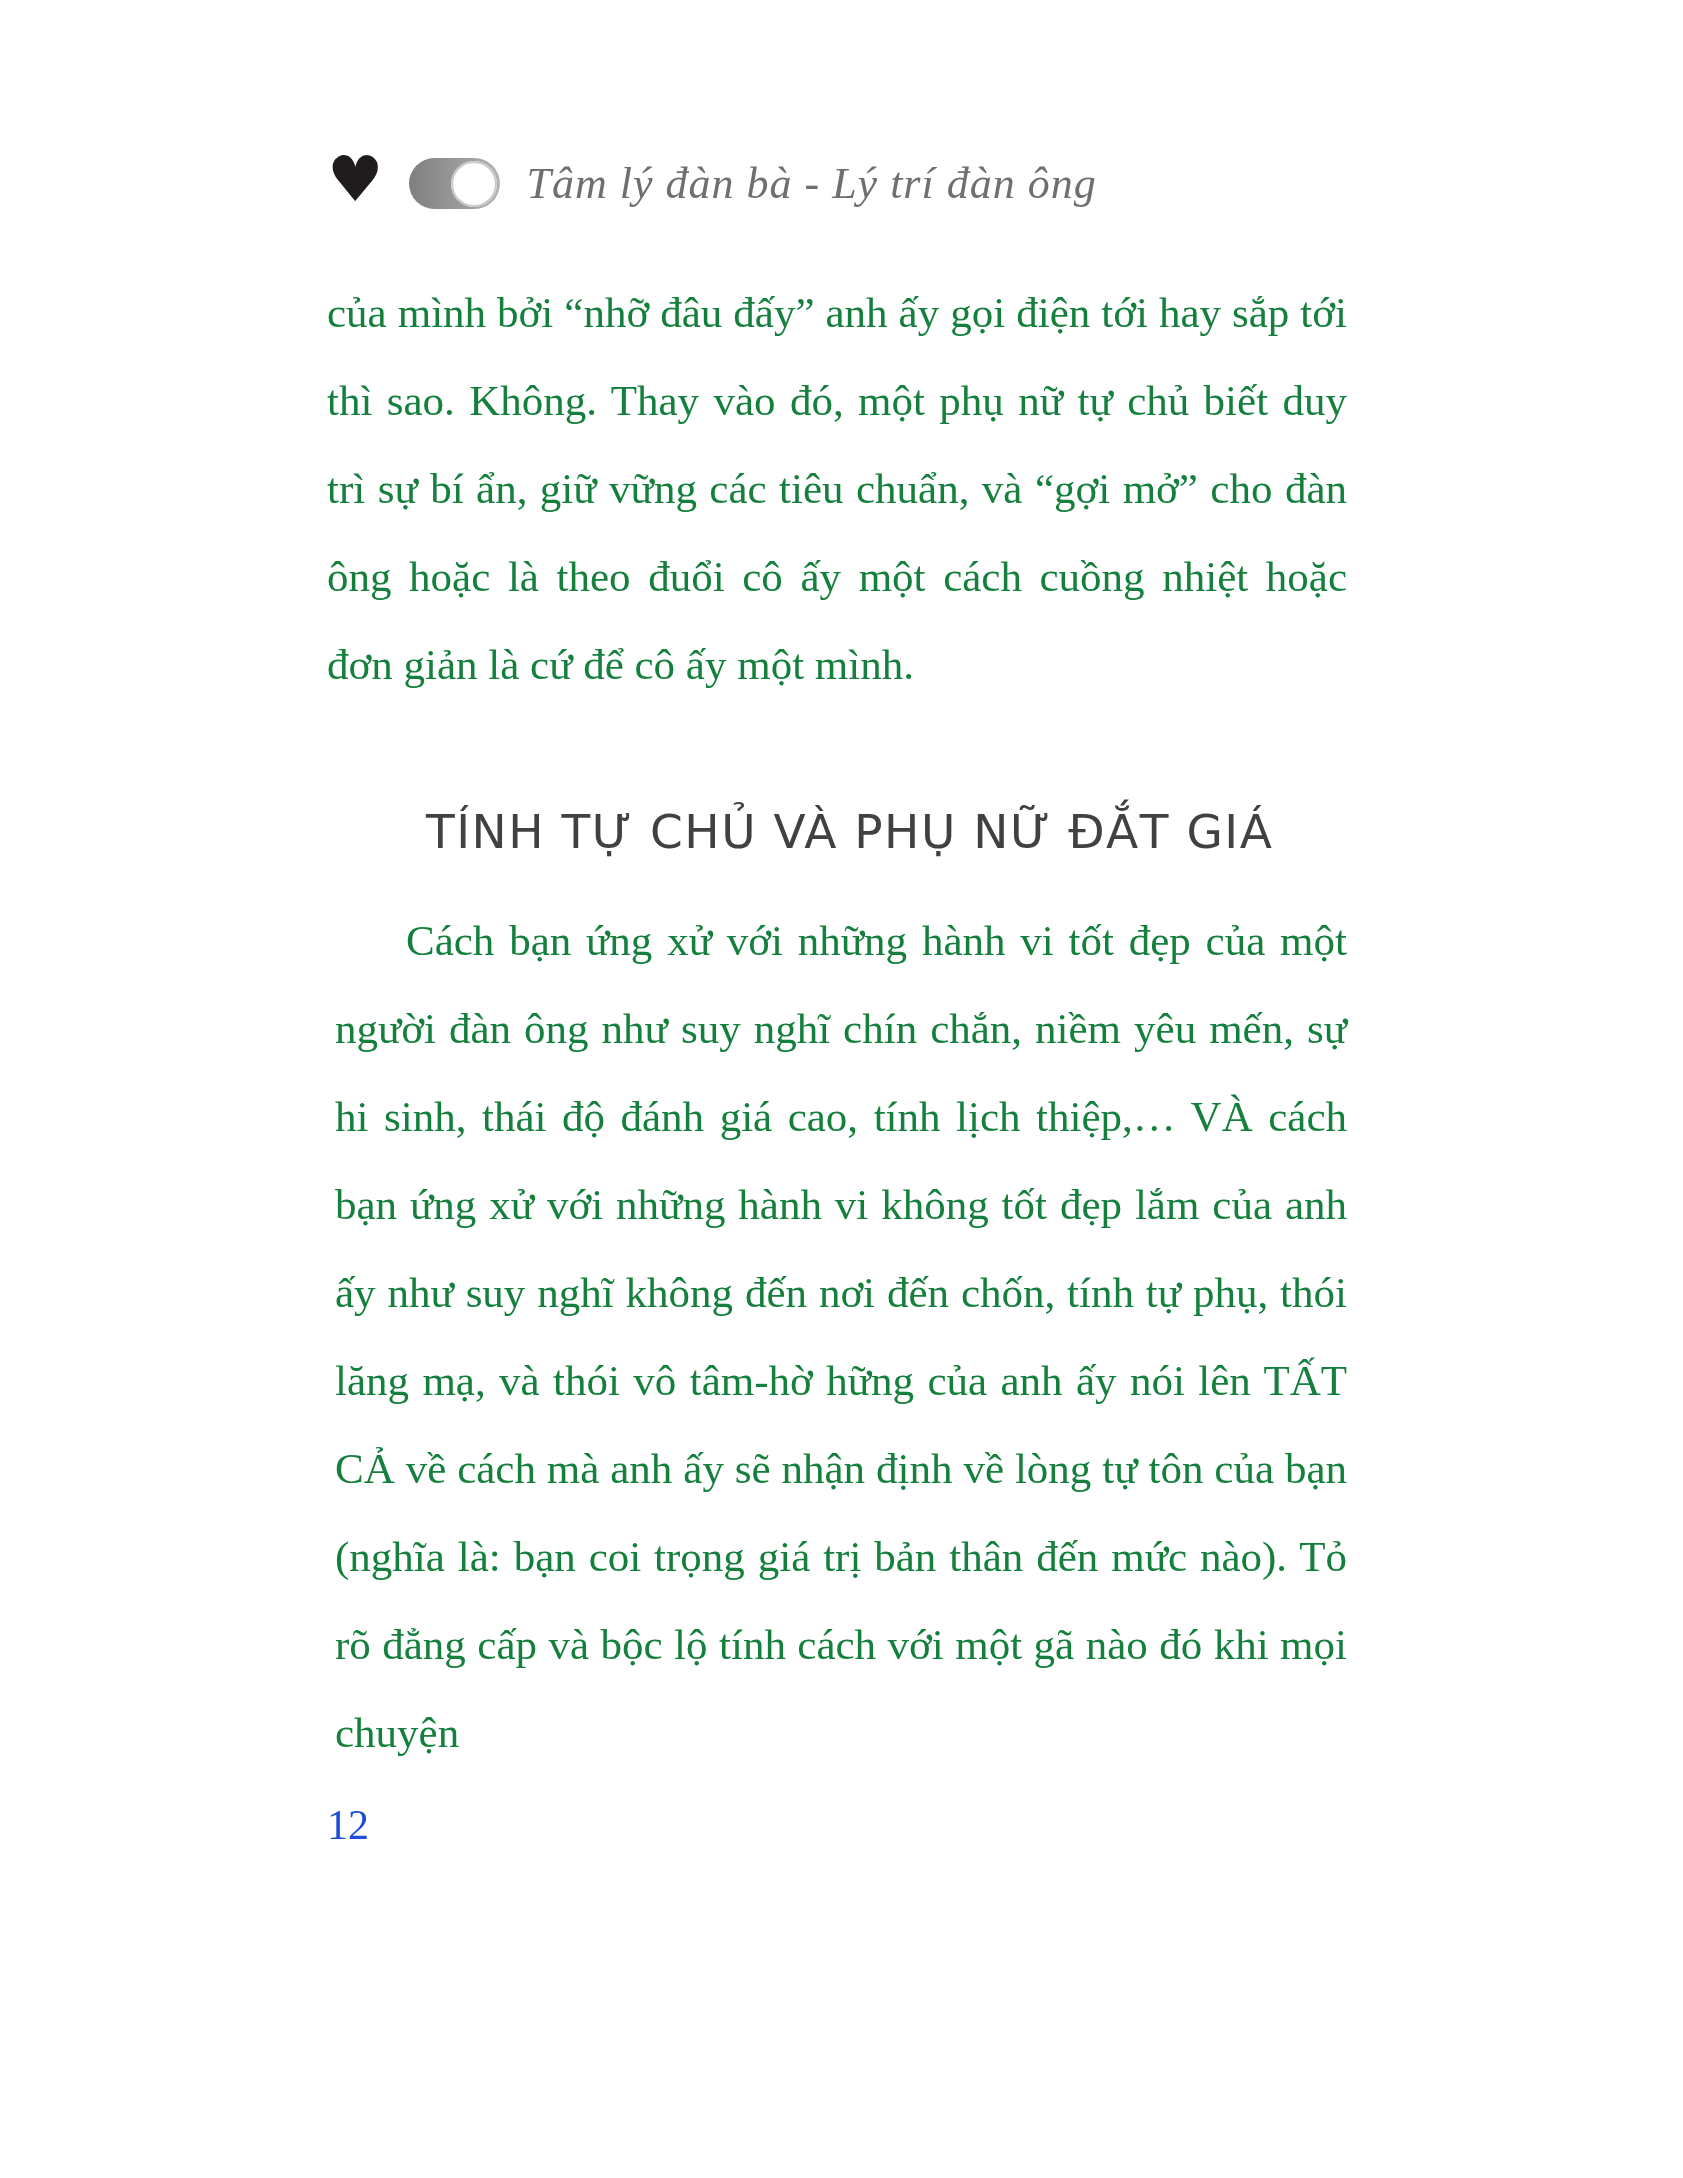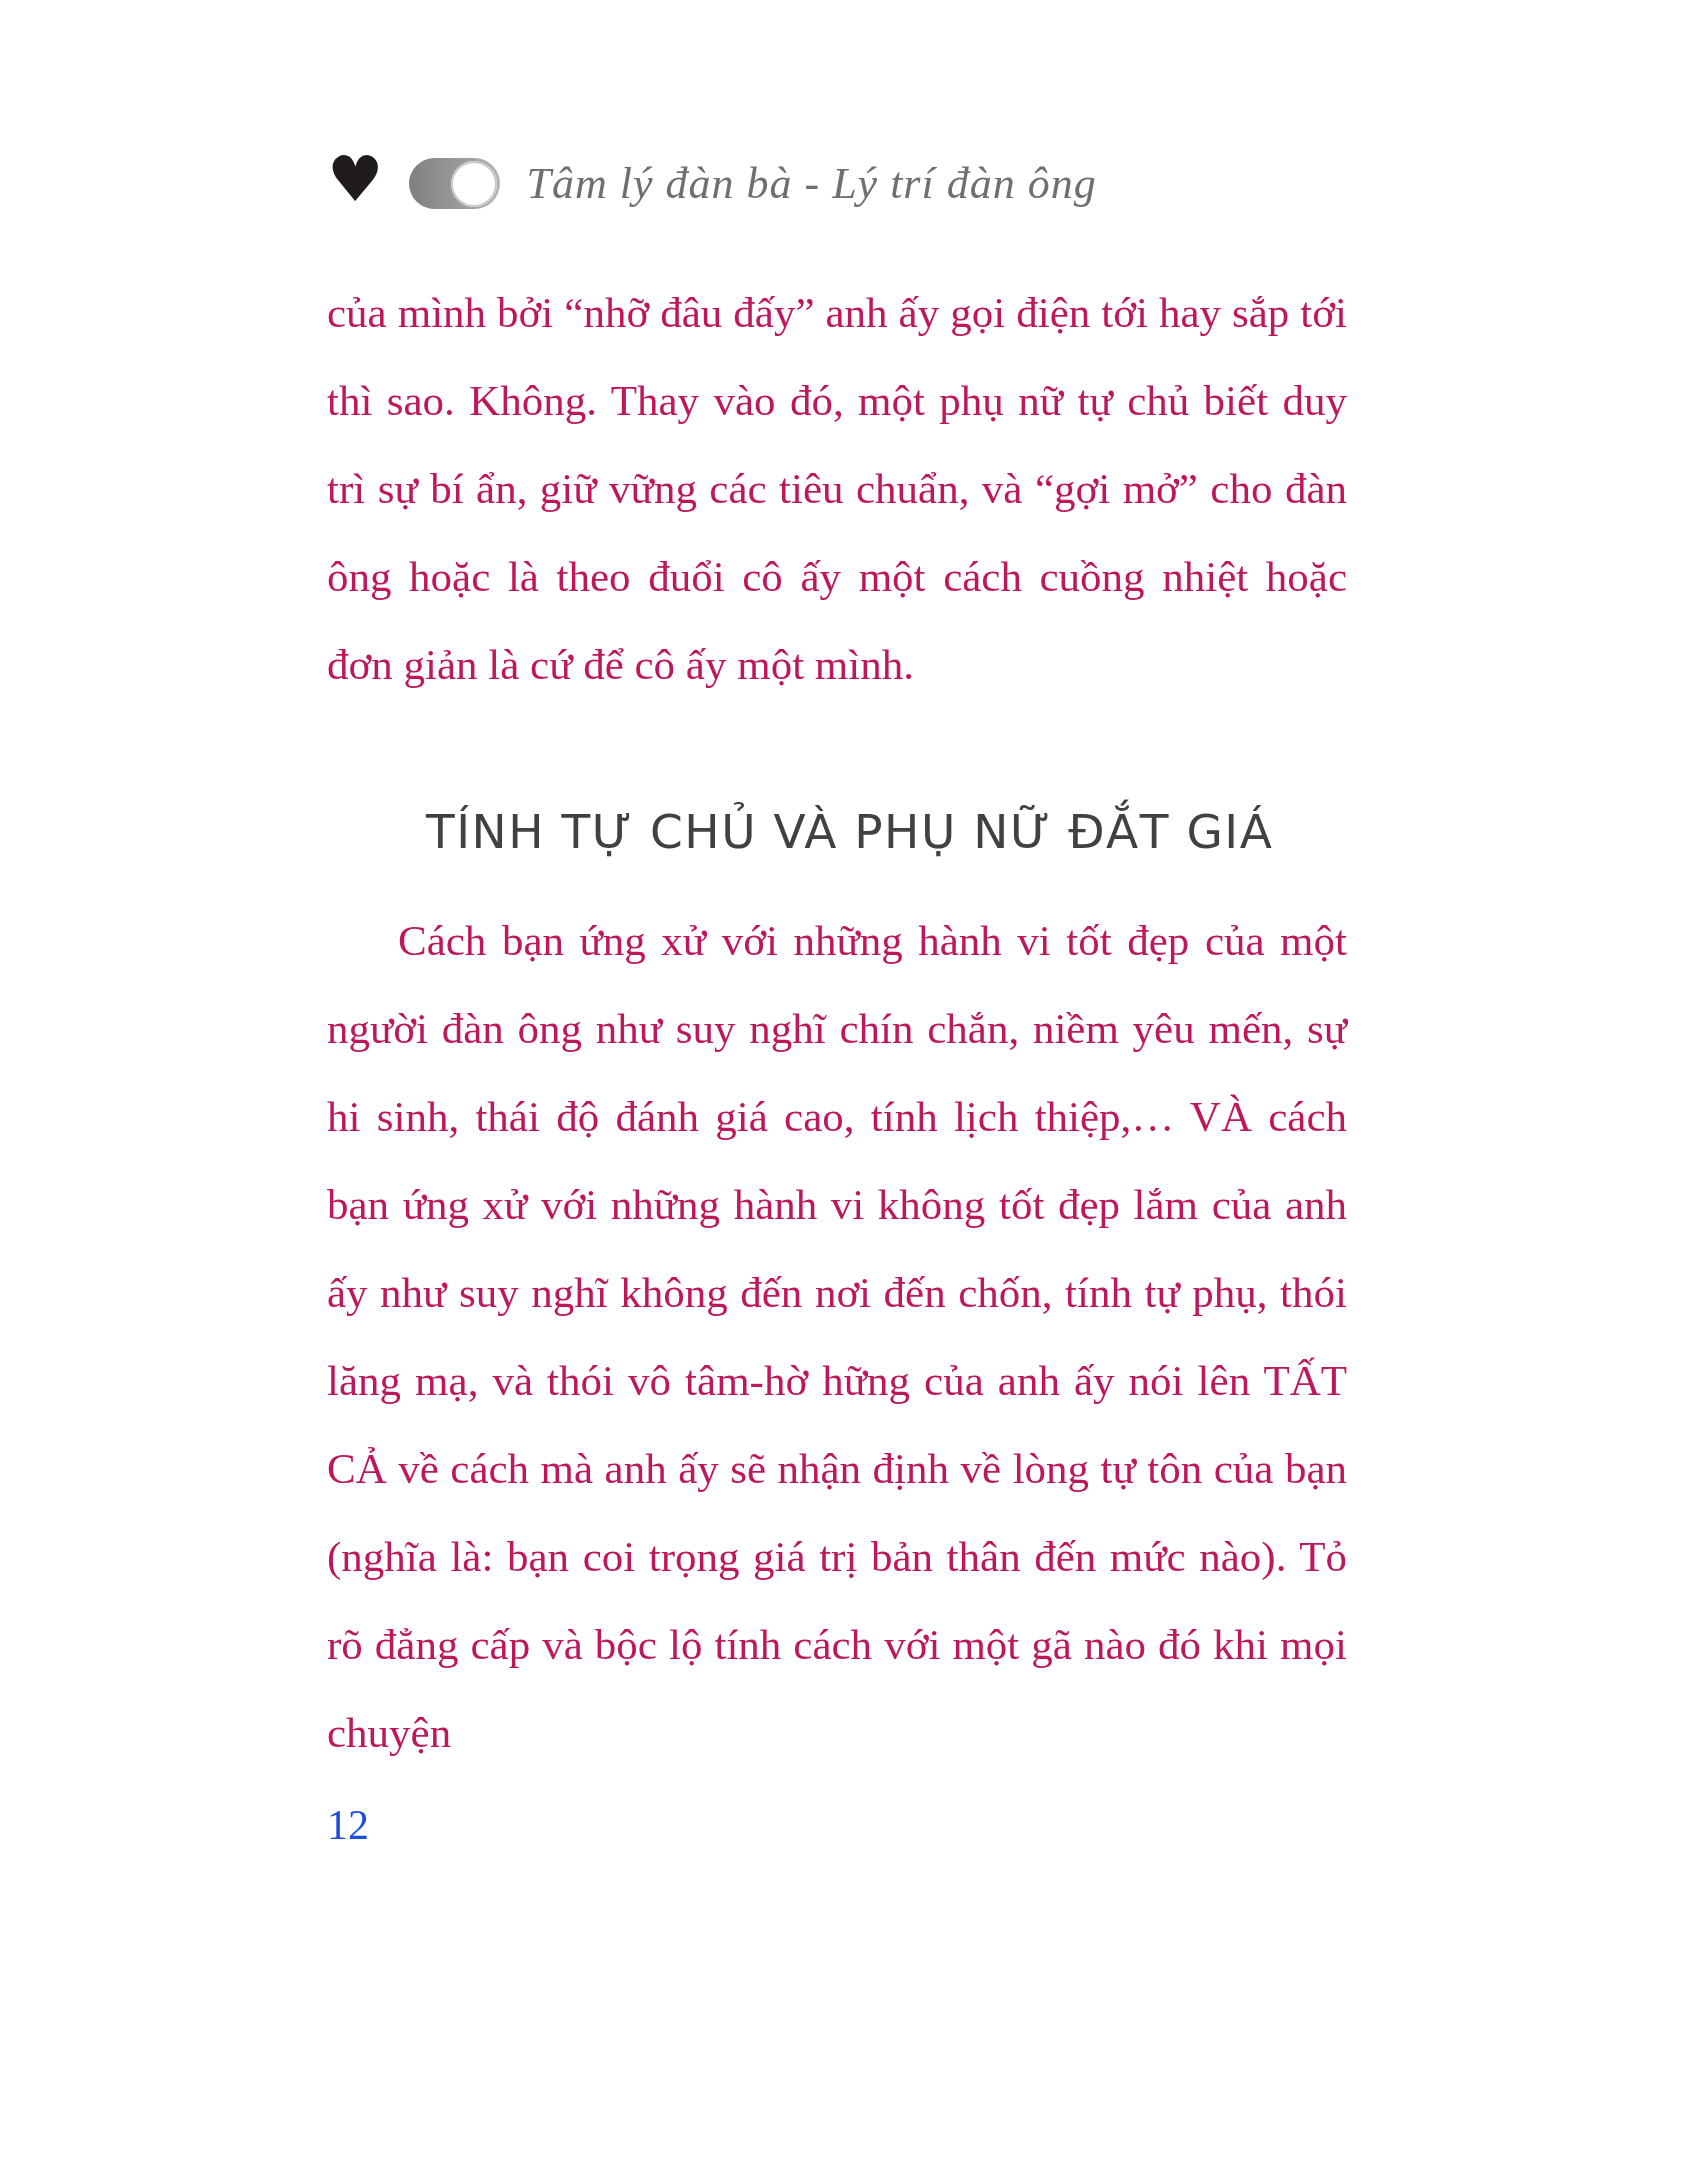--- a/index.html
+++ b/index.html
@@ -62,37 +62,38 @@
     letter-spacing: 1px;
     white-space: nowrap;
     text-align: center;
   }
   
   .body-par {
     margin: 0;
     font-size: 43px;
     line-height: 88px;
     text-align: justify;
-    color: #be185d;
+    color: #15803d;
   }
   .par-1 {
     margin-top: 51px;
     text-indent: 0;
   }
   .section-heading {
     margin: 95px 0 38px 99px;
     font-family: "DejaVu Sans", sans-serif;
     font-weight: normal;
     font-size: 47px;
     letter-spacing: 1.5px;
     color: #414141;
     white-space: nowrap;
   }
   .par-2 {
     text-indent: 71px;
+    margin-left: 8px;
   }
   .page-number {
     margin-top: 24px;
     font-size: 42px;
     color: #1d4ed8;
   }
 </style>
 </head>
 <body>
 

